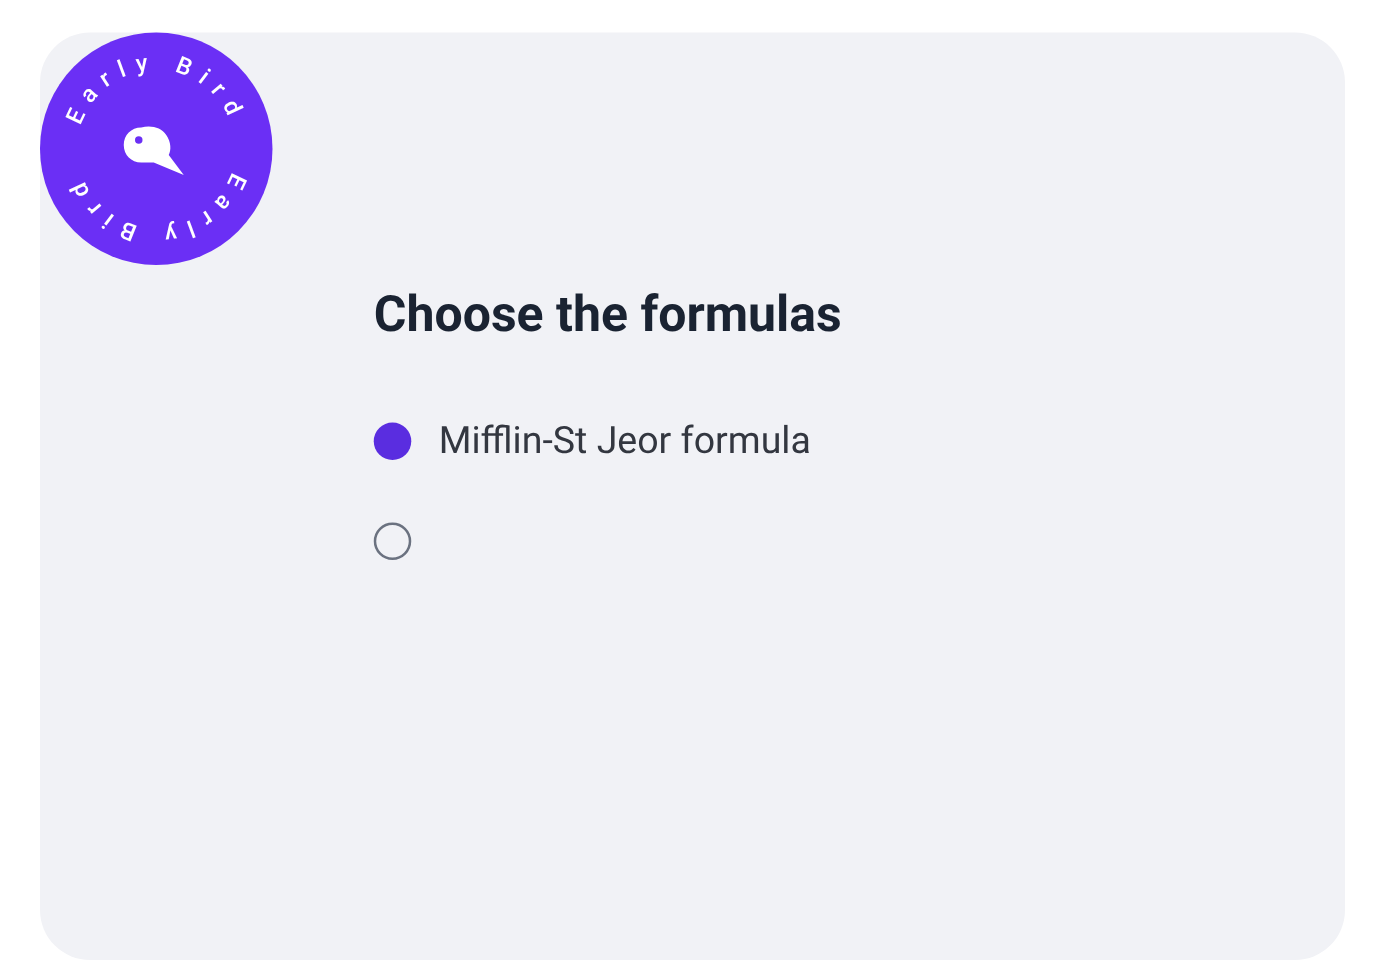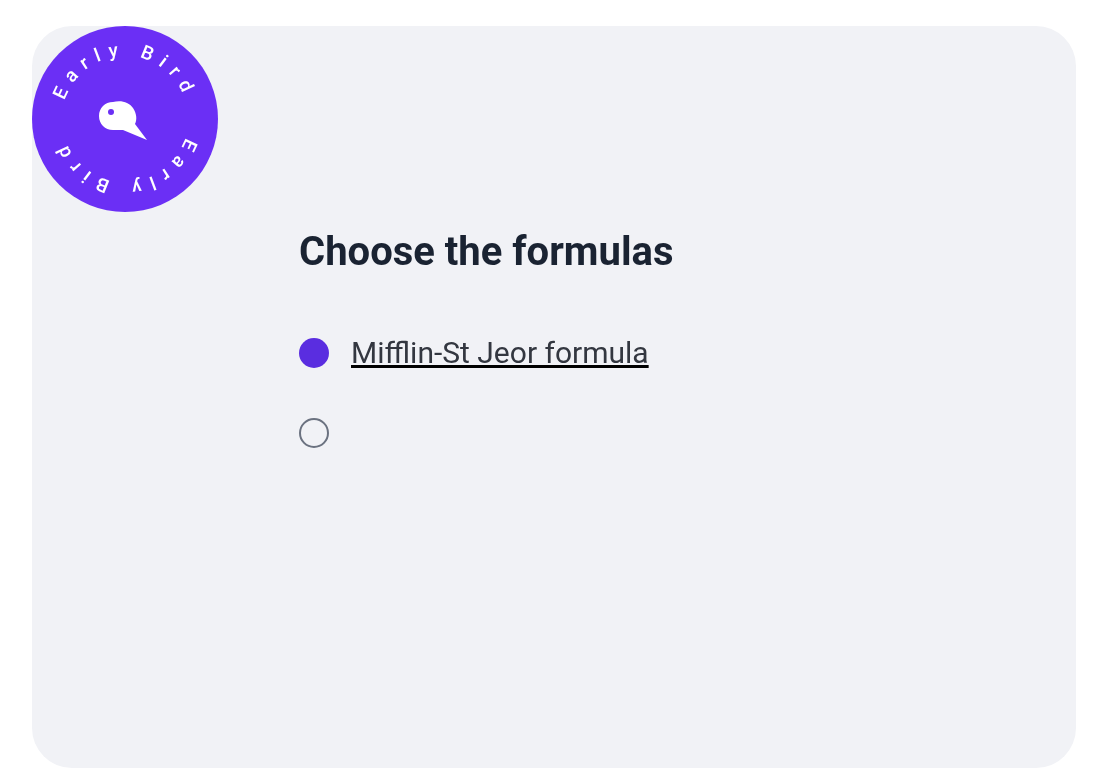--- a/index.html
+++ b/index.html
@@ -71,21 +71,20 @@
       font-size: 40px;
       font-weight: 700;
       color: #1a2332;
       margin-bottom: 60px;
     }
     
     .radio-group {
       display: flex;
       flex-direction: column;
       gap: 48px;
-      text-decoration: underline;
     }
     
     .radio-option {
       display: flex;
       align-items: center;
       gap: 22px;
       cursor: pointer;
     }
     
     .radio-circle {

